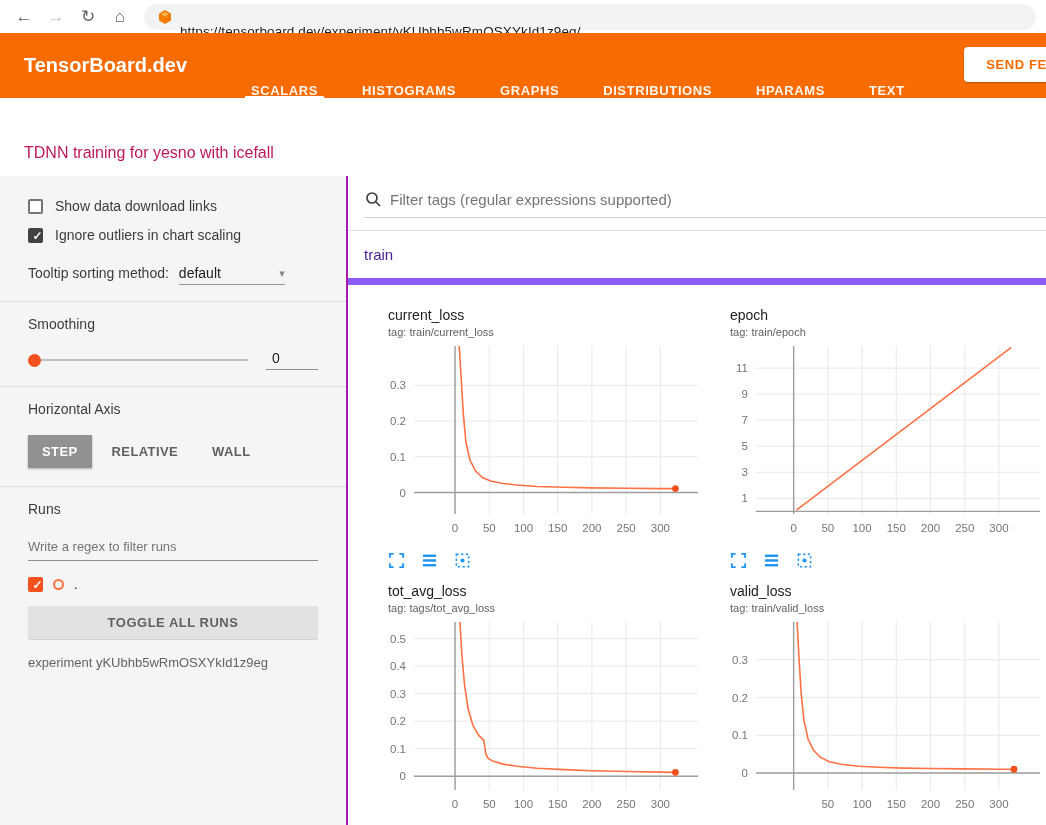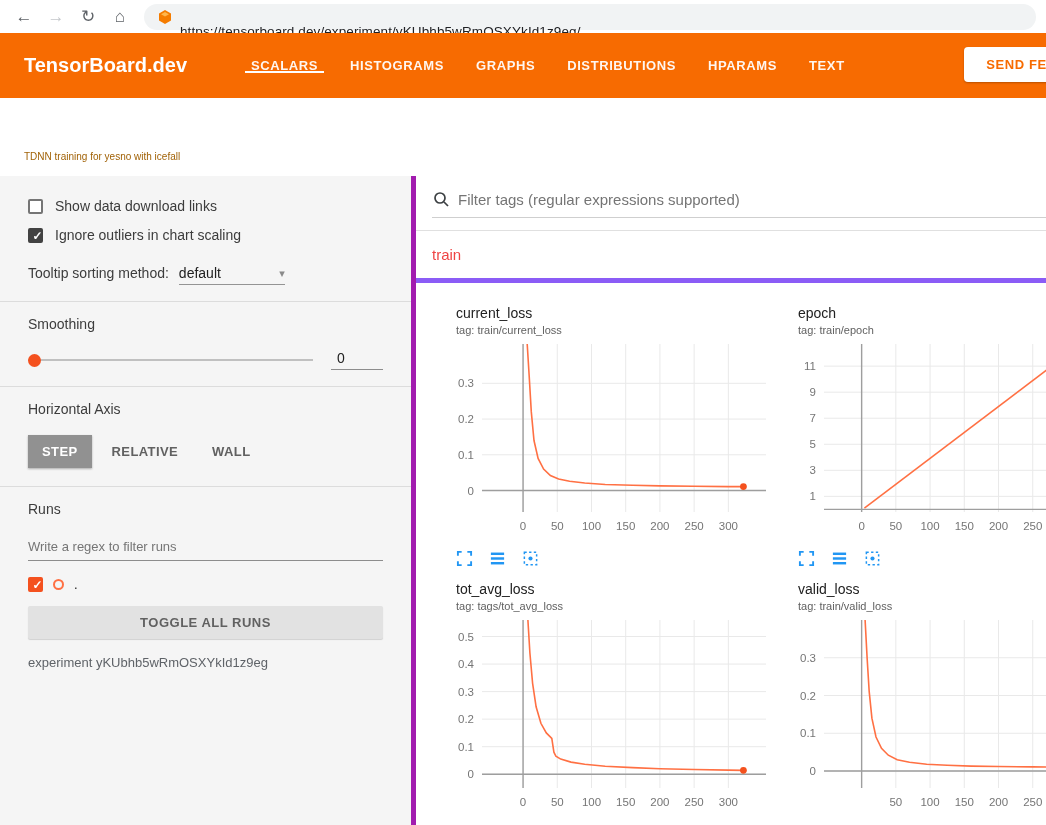--- a/index.html
+++ b/index.html
@@ -12,36 +12,36 @@
     font-size: 17px; color: #5f6368; cursor: pointer; border-radius: 50%; }
   .nav-icon.disabled { color: #c4c7cb; }
   .url-bar { flex: 1; height: 26px; background: #f1f3f4; border-radius: 14px; display: flex;
     align-items: center; padding: 0 14px; margin-left: 6px; gap: 8px; }
   .url-text { font-size: 13.5px; color: #202124; letter-spacing: 0.1px; margin-top: 29px; }
 
   
   .header { height: 65px; background: var(--header, #f76b01); display: flex; align-items: stretch;
     padding: 0 0 0 24px; position: relative; }
   .brand { color: #fff; font-size: 20px; font-weight: 700; align-self: center; margin-right: 48px; white-space: nowrap; }
-  .tabs { display: flex; align-items: center; }
+  .tabs { display: flex; align-items: flex-end; gap: 12px; }
   .tab { display: flex; align-items: center; padding: 0 16px; color: rgba(255,255,255,0.94);
     font-size: 13px; font-weight: 600; letter-spacing: 0.6px; cursor: pointer; position: relative; white-space: nowrap; }
   .tab.active::after { content: ""; position: absolute; left: 10px; right: 10px; bottom: 0; height: 2px; background: #fff; }
   .feedback { position: absolute; right: -82px; top: 14px; background: #fff; color: var(--header, #f76b01);
     border: none; border-radius: 4px; padding: 10px 22px; font-size: 13px; font-weight: 700;
     letter-spacing: 0.6px; cursor: pointer; font-family: inherit; box-shadow: 0 1px 2px rgba(0,0,0,0.25); }
 
   
   .subheader { height: 78px; background: #fff; display: flex; align-items: flex-end; padding: 0 0 14px 24px; }
-  .subheader span { font-size: 10px; color: #a16207; }
+  .subheader span { font-size: 16px; color: #be185d; }
 
   
   .content { display: flex; height: 649px; }
 
-  .sidebar { width: 416px; background: #f5f5f5; border-right: 5px solid #a21caf; padding: 22px 28px 0 28px;
+  .sidebar { width: 348px; background: #f5f5f5; border-right: 2px solid #a21caf; padding: 22px 28px 0 28px;
     flex-shrink: 0; font-size: 14px; color: #3c3c3c; overflow: hidden; }
   .check-row { display: flex; align-items: center; gap: 12px; margin-bottom: 13px; cursor: pointer; }
   .cb { width: 15px; height: 15px; border: 2px solid #757575; border-radius: 2px; flex-shrink: 0;
     background: #fff; display: block; }
   .cb.checked { background: #424242; border-color: #424242; position: relative; }
   .cb.checked::after, .cb.orange::after { content: "\2713"; position: absolute; left: 0; top: -1px; width: 15px;
     text-align: center; color: #fff; font-size: 12px; font-weight: 700; line-height: 15px; }
   .cb.orange { background: var(--run-dot, #f4511e); border-color: var(--run-dot, #f4511e); position: relative; }
   .tooltip-row { display: flex; align-items: baseline; gap: 10px; margin: 22px 0 16px 0; }
   .select { display: inline-flex; justify-content: space-between; align-items: center; width: 106px;
@@ -69,21 +69,21 @@
     font-family: inherit; box-shadow: 0 1px 1px rgba(0,0,0,0.15); }
   .exp-note { margin-top: 16px; font-size: 13px; color: #5f6368; }
 
   
   .main { flex: 1; background: #fff; overflow: hidden; }
   .filter-row { margin: 14px 0 12px 16px; display: flex; align-items: center; gap: 8px;
     border-bottom: 1px solid #cfcfcf; padding-bottom: 9px; }
   .filter-row input { border: none; outline: none; flex: 1; font-size: 15px; color: #212121; font-family: inherit; }
   .filter-row input::placeholder { color: #757575; }
   .train-card { margin-top: 9px; border-top: 1px solid #e0e0e0; }
-  .card-header { padding: 15px 16px; font-size: 15px; color: #ef4444; border-bottom: 5px solid #8b5cf6; cursor: pointer; }
+  .card-header { padding: 15px 16px; font-size: 15px; color: #4c1d95; border-bottom: 7px solid #8b5cf6; cursor: pointer; }
   .chart-grid { display: grid; grid-template-columns: 342px 342px; padding: 22px 0 0 16px; }
   .chart-card { width: 342px; margin-bottom: 14px; }
   .chart-title { font-size: 14px; color: #212121; padding-left: 24px; }
   .chart-tag { font-size: 11px; color: #616161; padding-left: 24px; margin: 3px 0 4px 0; }
   .tick { fill: #757575; font-size: 11.5px; font-family: "Liberation Sans", sans-serif; }
   .icon-row { display: flex; gap: 16px; padding-left: 24px; margin-top: 6px; }
   .icon-row span { cursor: pointer; display: inline-flex; }
 </style>
 </head>
 <body>

